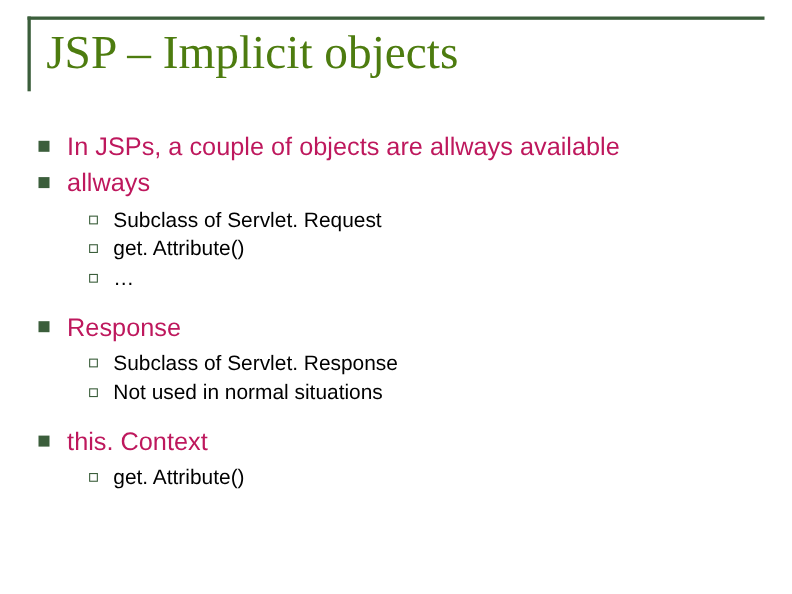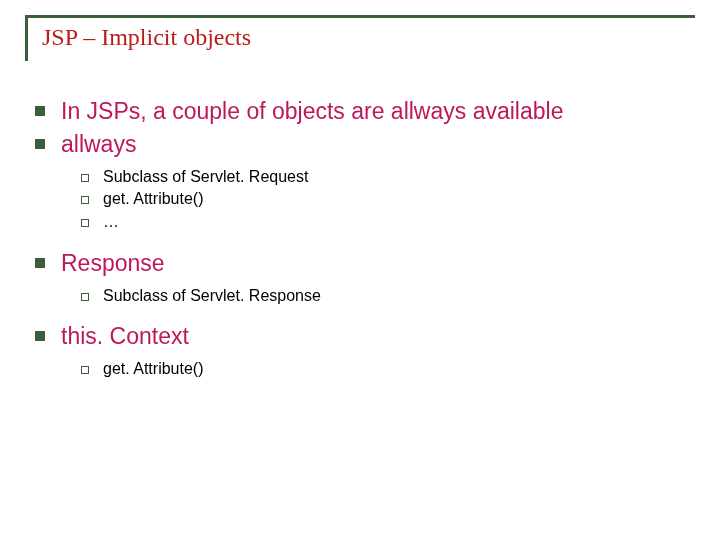--- a/index.html
+++ b/index.html
@@ -29,22 +29,22 @@
     content: "";
     position: absolute;
     left: 25px;
     top: 15px;
     width: 3px;
     height: 12px;
     background: transparent;
   }
   .title-text {
     font-family: "Times New Roman", Times, serif;
-    font-size: 24px;
-    color: #b91c1c;
+    font-size: 43px;
+    color: #4d7c0f;
     margin: 0;
     font-weight: normal;
   }
   .body {
     padding-left: 10px;
   }
   .l1 {
     display: flex;
     align-items: flex-start;
     margin-bottom: 4px;
@@ -74,21 +74,21 @@
     width: 8px;
     height: 8px;
     border: 1.5px solid #3b5e3b;
     background: #fff;
     margin-top: 7px;
     margin-right: 14px;
     flex-shrink: 0;
     box-sizing: border-box;
   }
   .l2 .text {
-    font-size: 16px;
+    font-size: 19px;
     color: #000;
     line-height: 1.3;
   }
 </style>
 </head>
 <body>
 
 <div class="slide">
 
   <div class="title-block">
@@ -125,20 +125,24 @@
     <div class="l1">
       <span class="bullet"></span>
       <span class="text">Response</span>
     </div>
 
     <div class="l2-group">
       <div class="l2">
         <span class="bullet"></span>
         <span class="text">Subclass of Servlet. Response</span>
       </div>
+      <div class="l2">
+        <span class="bullet"></span>
+        <span class="text">Not used in normal situations</span>
+      </div>
     </div>
 
     <div class="l1">
       <span class="bullet"></span>
       <span class="text">this. Context</span>
     </div>
 
     <div class="l2-group">
       <div class="l2">
         <span class="bullet"></span>

